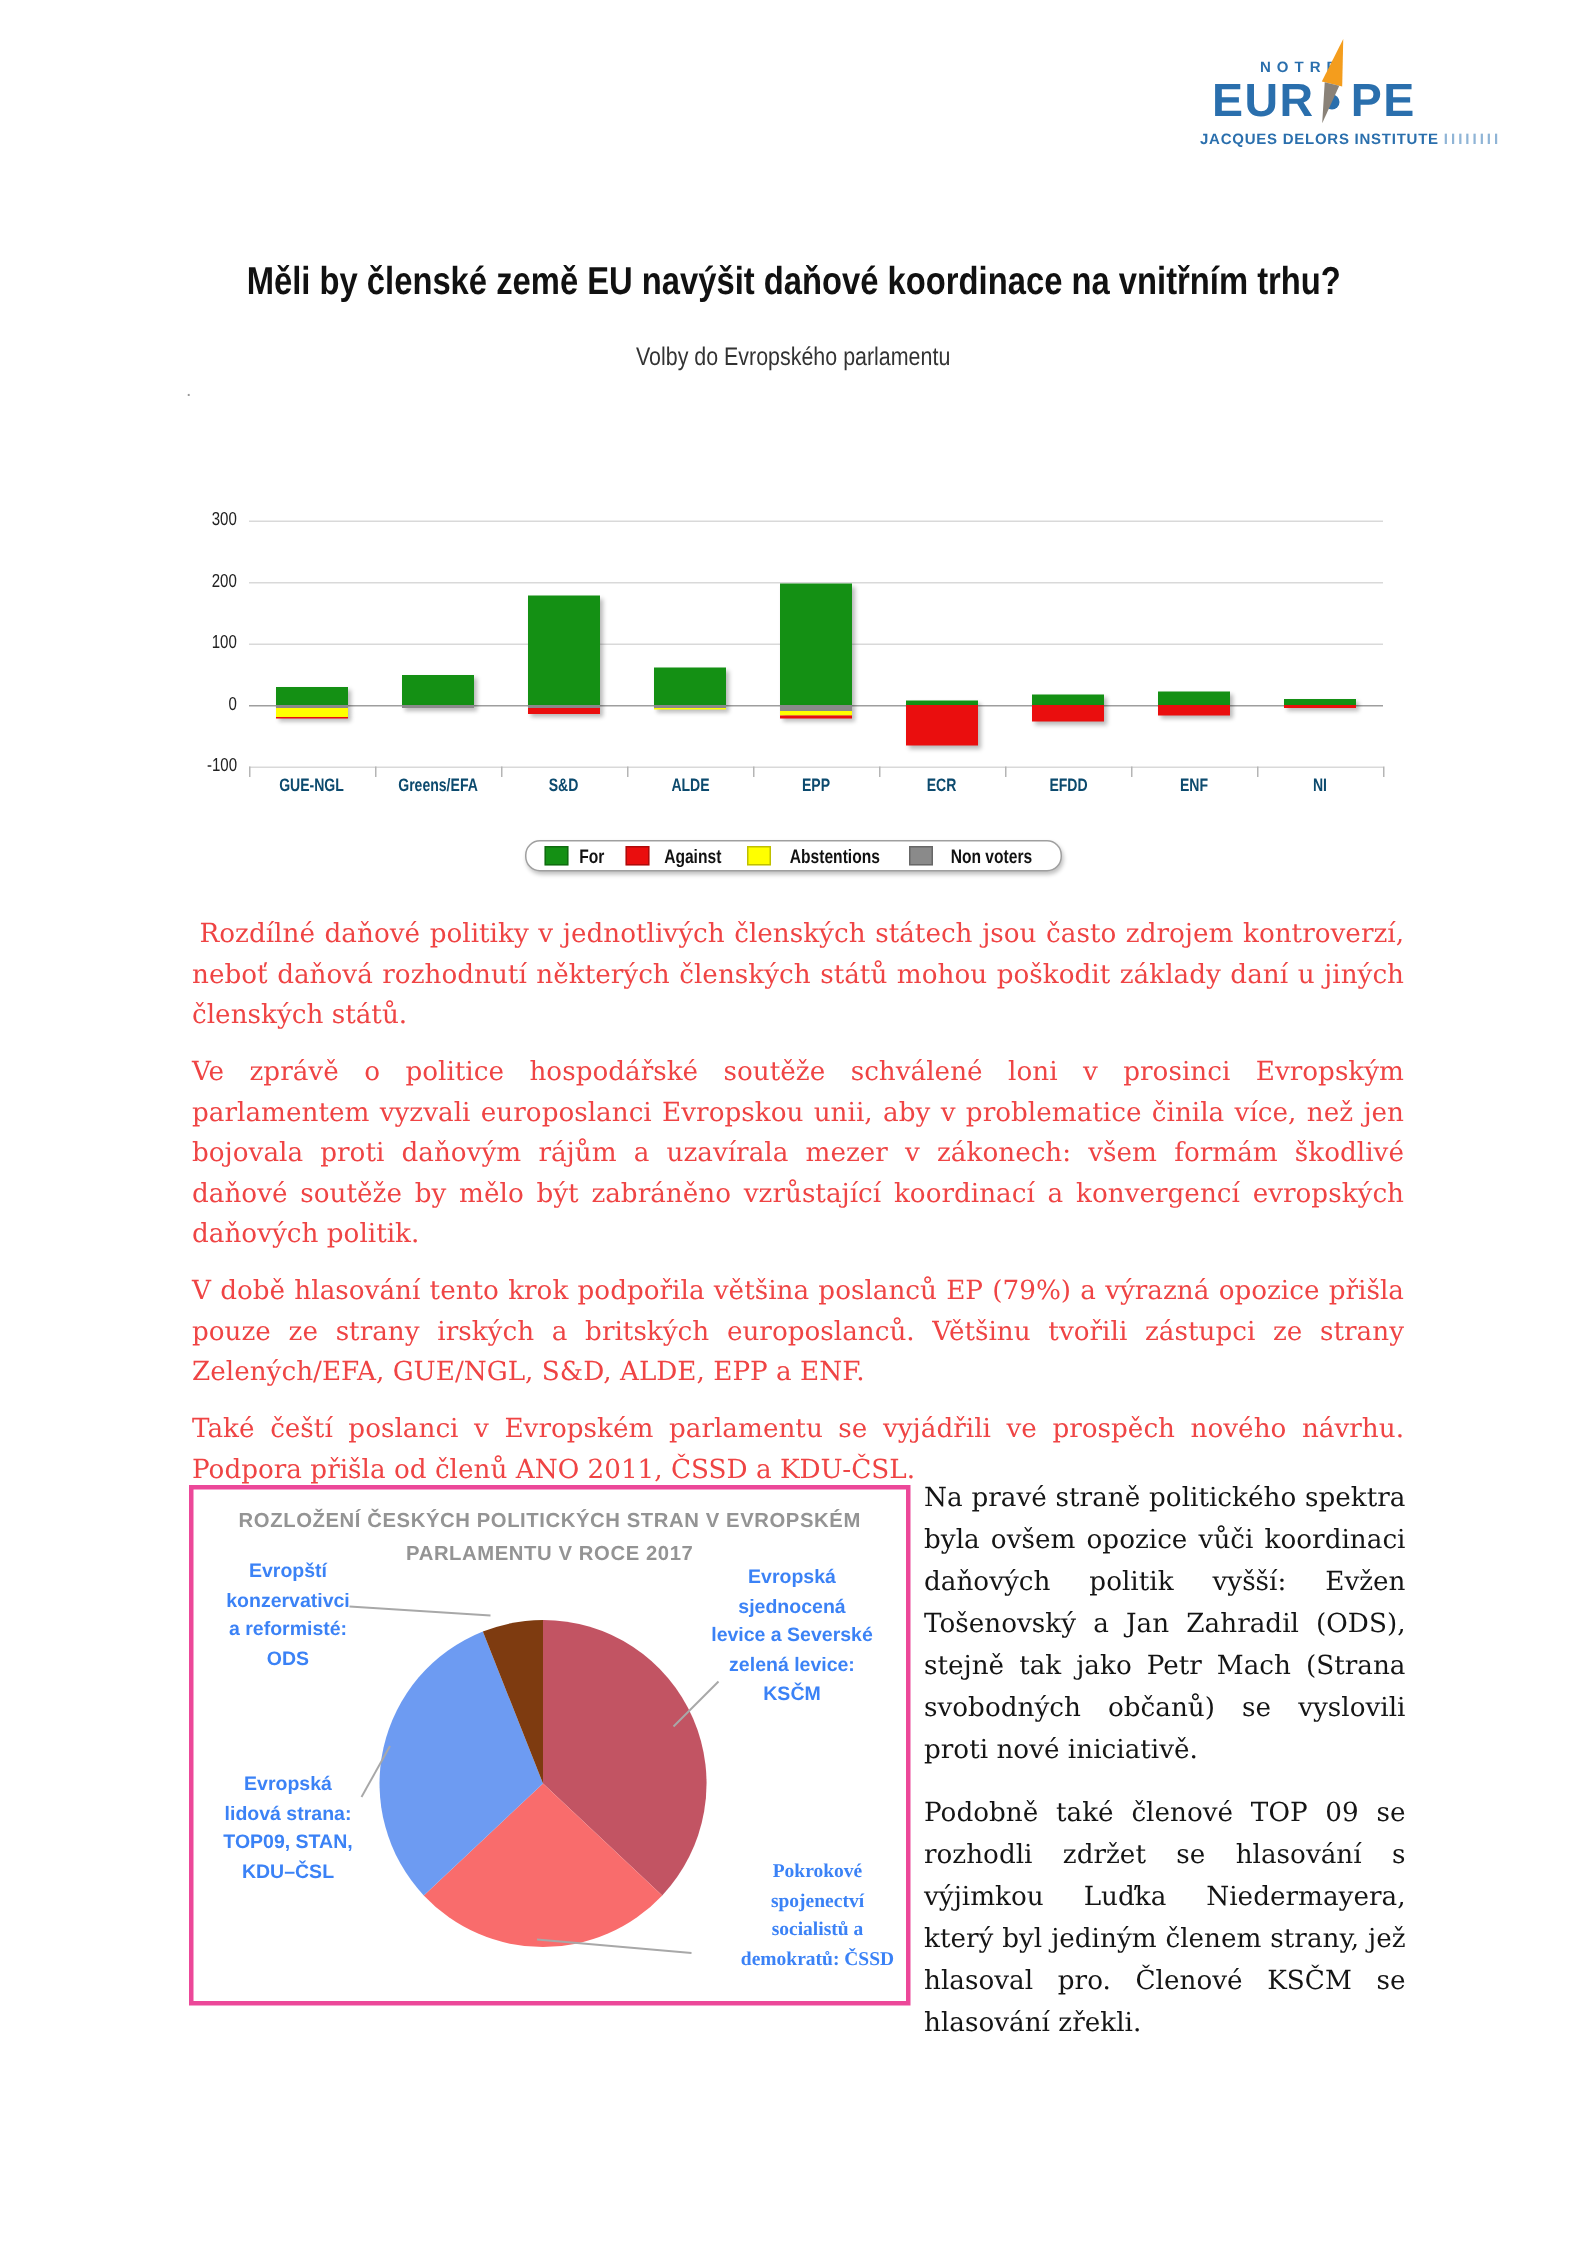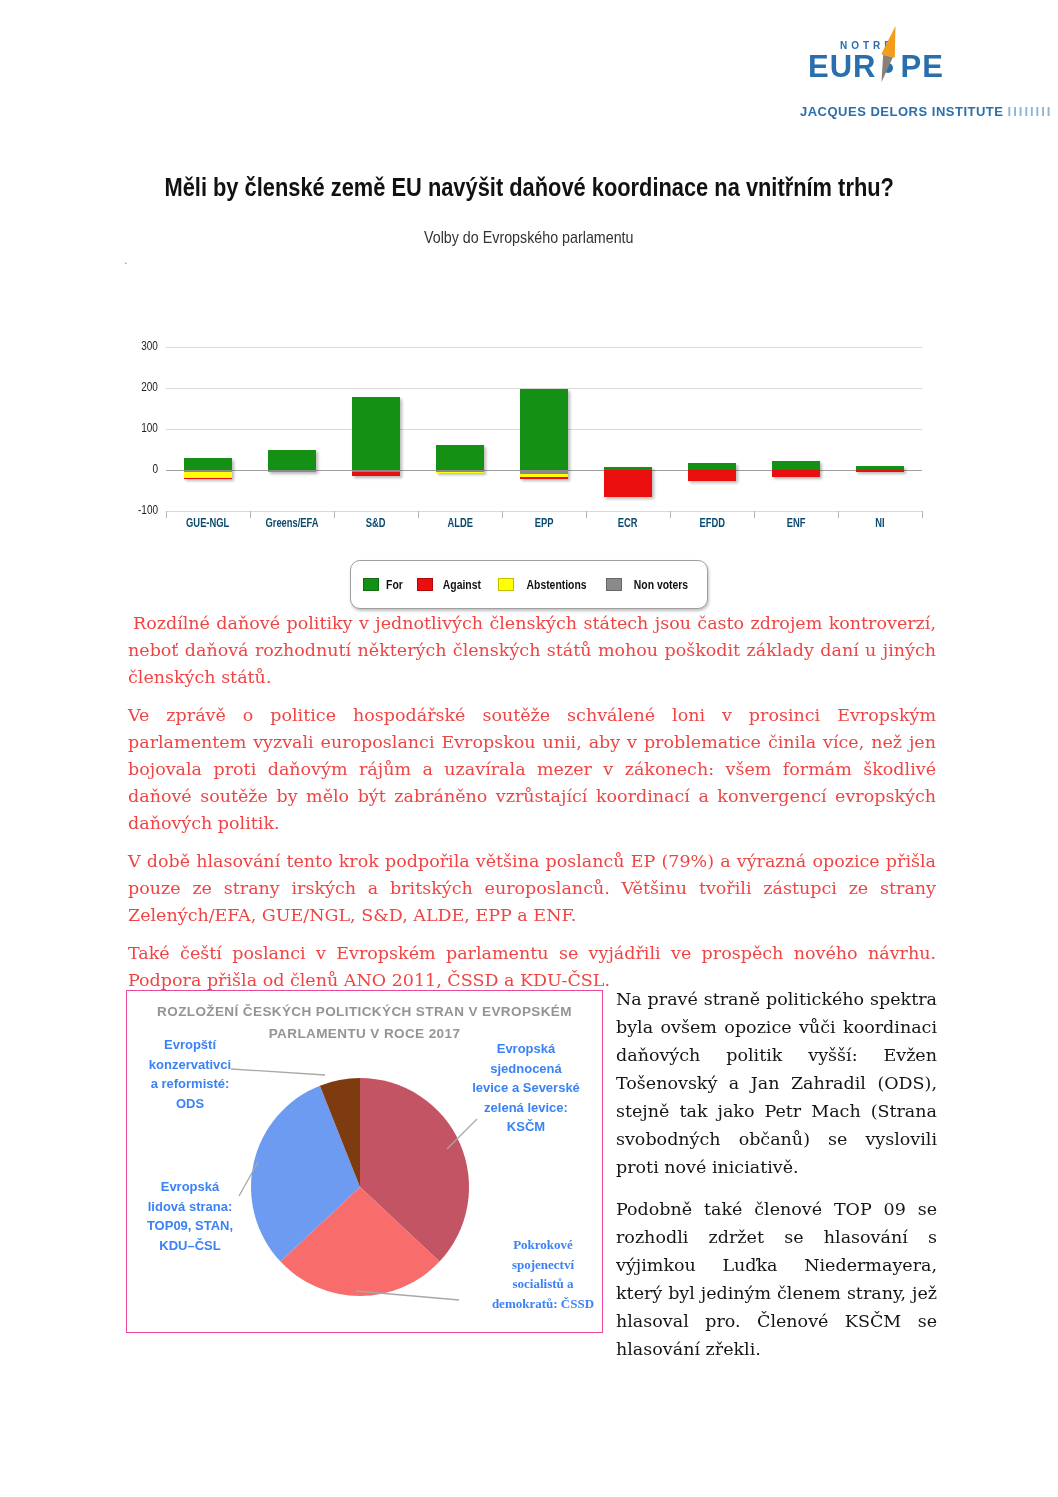--- a/index.html
+++ b/index.html
@@ -13,21 +13,21 @@
            font-family:"DejaVu Sans","Liberation Sans",sans-serif;}
   .eu-sub{font-size:10.5px;letter-spacing:1.1px;color:#b2625c;margin-top:3px;font-weight:500;}
   .eu-sub:first-of-type{margin-top:6px;}
 
   .logo-notre{position:absolute;left:800px;top:40px;width:225px;color:#2a6fad;}
   .ne-top{margin-left:40px;font-size:10px;font-weight:700;letter-spacing:4px;}
   .ne-main{font-size:31px;font-weight:800;letter-spacing:1px;line-height:1.05;display:flex;align-items:center;margin-left:8px;}
   .ne-o{display:inline-block;width:24px;height:28px;position:relative;}
   .ne-dot{position:absolute;left:7px;top:10px;width:10px;height:10px;border-radius:50%;background:#2a6fad;}
   .ne-needle{position:absolute;left:-3px;top:-30px;}
-  .ne-bottom{font-size:13px;font-weight:700;letter-spacing:0.5px;margin-top:20px;white-space:nowrap;text-align:center;}
+  .ne-bottom{font-size:10px;font-weight:700;letter-spacing:0.5px;margin-top:4px;white-space:nowrap;}
   .ne-ticks{color:#8fb4d6;letter-spacing:2px;font-weight:700;}
 
   
   .cond{display:inline-block;transform:scaleX(0.84);transform-origin:50% 50%;white-space:nowrap;}
   .doc-title{position:absolute;left:0;top:172px;width:100%;text-align:center;font-size:26px;font-weight:700;color:#111;}
   .doc-subtitle{position:absolute;left:0;top:228px;width:100%;text-align:center;font-size:17px;font-weight:400;color:#333;}
   .stray-dot{position:absolute;left:124px;top:252px;font-size:13px;color:#999;}
 
   
   .chart-block{position:absolute;left:130px;top:338px;width:800px;height:200px;}
@@ -36,35 +36,35 @@
   .gridline.zero{background:#9e9e9e;}
   .ytick{position:absolute;width:28px;text-align:right;font-size:12.5px;color:#222;}
   .ytick .cond{transform-origin:100% 50%;transform:scaleX(0.8);}
   .bar-seg{position:absolute;box-shadow:2px 2px 3px rgba(0,0,0,0.28);}
   .xlab{position:absolute;text-align:center;font-size:12px;font-weight:700;color:#0c4a6e;}
   .xlab .cond{transform:scaleX(0.78);}
   .xtick{position:absolute;width:1px;background:#b5b5b5;}
 
   .legend-wrap{position:absolute;left:0;top:560px;width:1058px;text-align:center;}
   .legend-box{display:inline-flex;align-items:center;gap:12px;border:1px solid #9f9f9f;border-radius:10px;
-              padding:16px 12px;background:#fff;box-shadow:1px 2px 3px rgba(0,0,0,0.25);}
+              padding:2px 12px;background:#fff;box-shadow:1px 2px 3px rgba(0,0,0,0.25);}
   .legend-item{display:flex;align-items:center;gap:5px;}
   .legend-swatch{width:14px;height:11px;display:inline-block;border:1px solid rgba(0,0,0,0.25);}
   .legend-label{font-size:13px;font-weight:600;color:#111;}
   .legend-label .cond{transform:scaleX(0.8);}
 
   
   .main-text{position:absolute;left:128px;top:610px;width:808px;
              font-family:"DejaVu Serif","Liberation Serif",serif;font-size:17.5px;line-height:27px;
              text-align:justify;color:#ef4444;}
   .main-text p{margin:0 0 11px 0;}
   .p-first{text-indent:5px;}
 
   
-  .pie-box{position:absolute;left:126px;top:990px;width:475px;height:341px;border:1px solid #ec4899;background:#fff;}
+  .pie-box{position:absolute;left:126px;top:990px;width:475px;height:341px;border:3px solid #ec4899;background:#fff;}
   .pie-title{position:absolute;left:20px;top:10px;width:435px;text-align:center;font-size:13.5px;font-weight:700;
              color:#949494;letter-spacing:0.4px;line-height:1.6;white-space:pre-line;}
   .pie-svg,.pie-connectors{position:absolute;left:0;top:0;}
   .pie-label{position:absolute;font-size:13px;font-weight:700;color:#3b82f6;line-height:1.5;
              text-align:center;white-space:pre-line;}
   .lbl-ods{left:8px;top:44px;width:110px;}
   .lbl-kscm{left:328px;top:48px;width:142px;}
   .lbl-epp{left:6px;top:186px;width:114px;}
   .lbl-cssd{left:344px;top:244px;width:144px;font-family:Liberation Serif, serif;}
 

